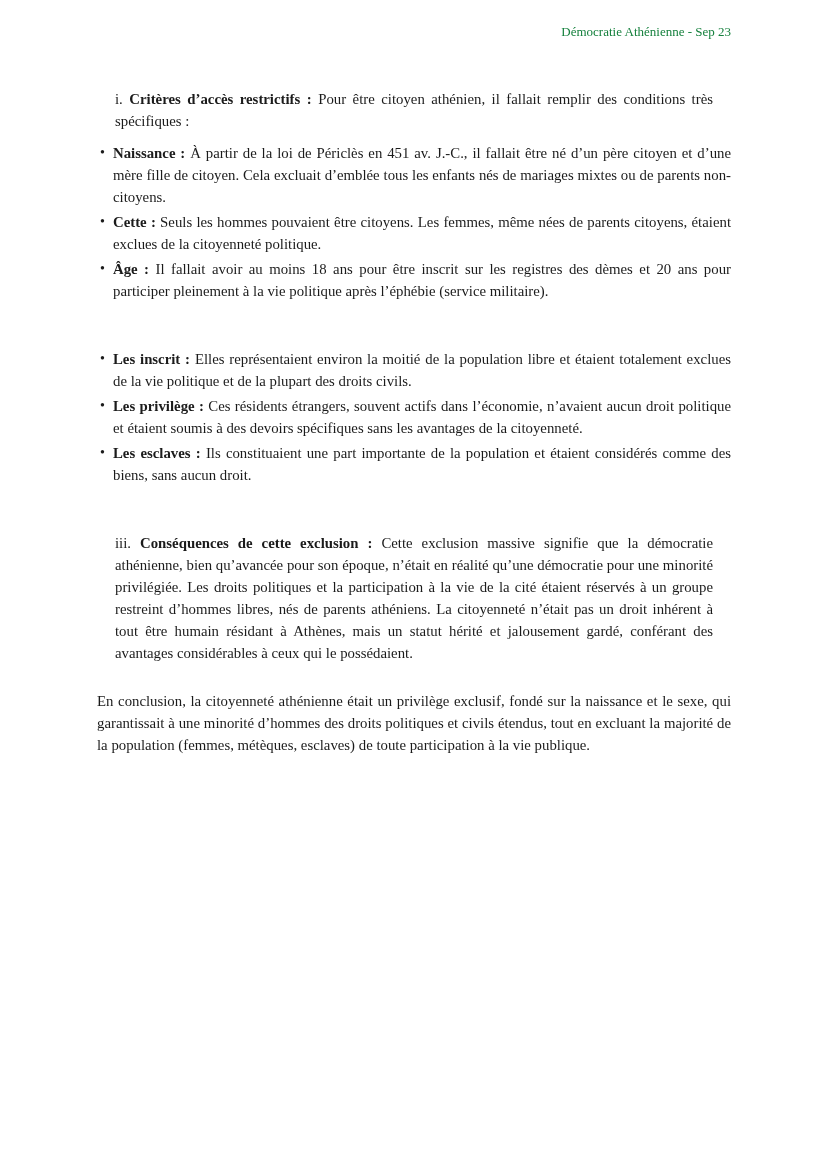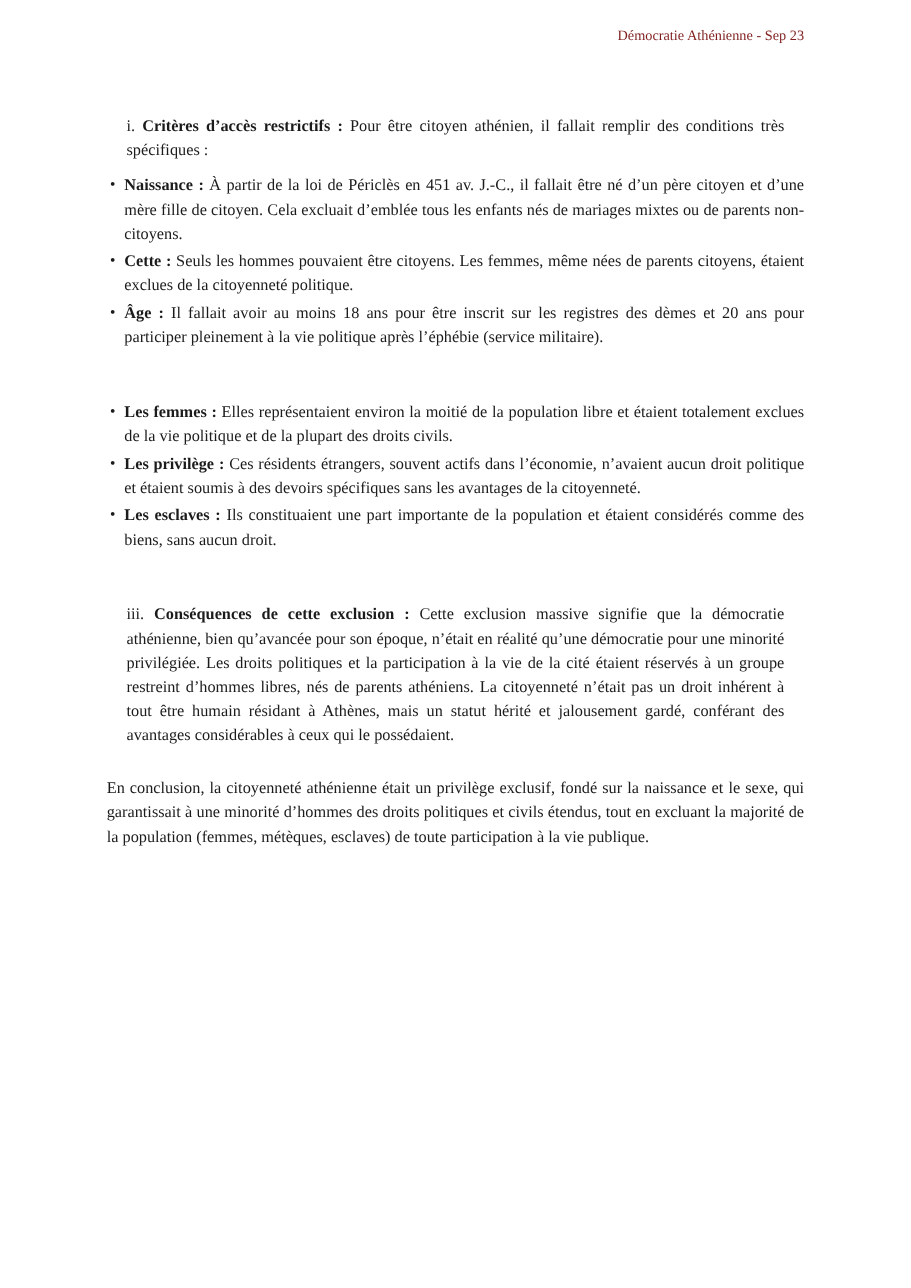--- a/index.html
+++ b/index.html
@@ -16,32 +16,32 @@
     height: 1171px;
     background: #ffffff;
     overflow: hidden;
   }
   .running-header {
     position: absolute;
     top: 24px;
     right: 97px;
     font-size: 13px;
     line-height: 16px;
-    color: #7f1d1d;
+    color: #15803d;
   }
   .content {
     position: absolute;
     top: 88px;
     left: 97px;
     width: 634px;
     font-size: 14.8px;
     line-height: 22px;
   }
   .section-para {
-    margin: 16px 18px 10px 18px;
+    margin: 0 18px 10px 18px;
     text-align: justify;
   }
   .section-heading { font-weight: bold; }
   .doc-list {
     list-style: none;
     margin: 0 0 46px 0;
   }
   .doc-list li {
     position: relative;
     padding-left: 16px;
@@ -100,21 +100,21 @@
         <span class="bullet-marker">•</span>
         <span class="item-lead">Âge :</span>
         <span>Il fallait avoir au moins 18 ans pour être inscrit sur les registres des dèmes et 20 ans pour participer pleinement à la vie politique après l’éphébie (service militaire).</span>
       </li>
     </ul>
 
 
     <ul class="doc-list">
       <li>
         <span class="bullet-marker">•</span>
-        <span class="item-lead">Les femmes :</span>
+        <span class="item-lead">Les inscrit :</span>
         <span>Elles représentaient environ la moitié de la population libre et étaient totalement exclues de la vie politique et de la plupart des droits civils.</span>
       </li>
       <li>
         <span class="bullet-marker">•</span>
         <span class="item-lead">Les privilège :</span>
         <span>Ces résidents étrangers, souvent actifs dans l’économie, n’avaient aucun droit politique et étaient soumis à des devoirs spécifiques sans les avantages de la citoyenneté.</span>
       </li>
       <li>
         <span class="bullet-marker">•</span>
         <span class="item-lead">Les esclaves :</span>

